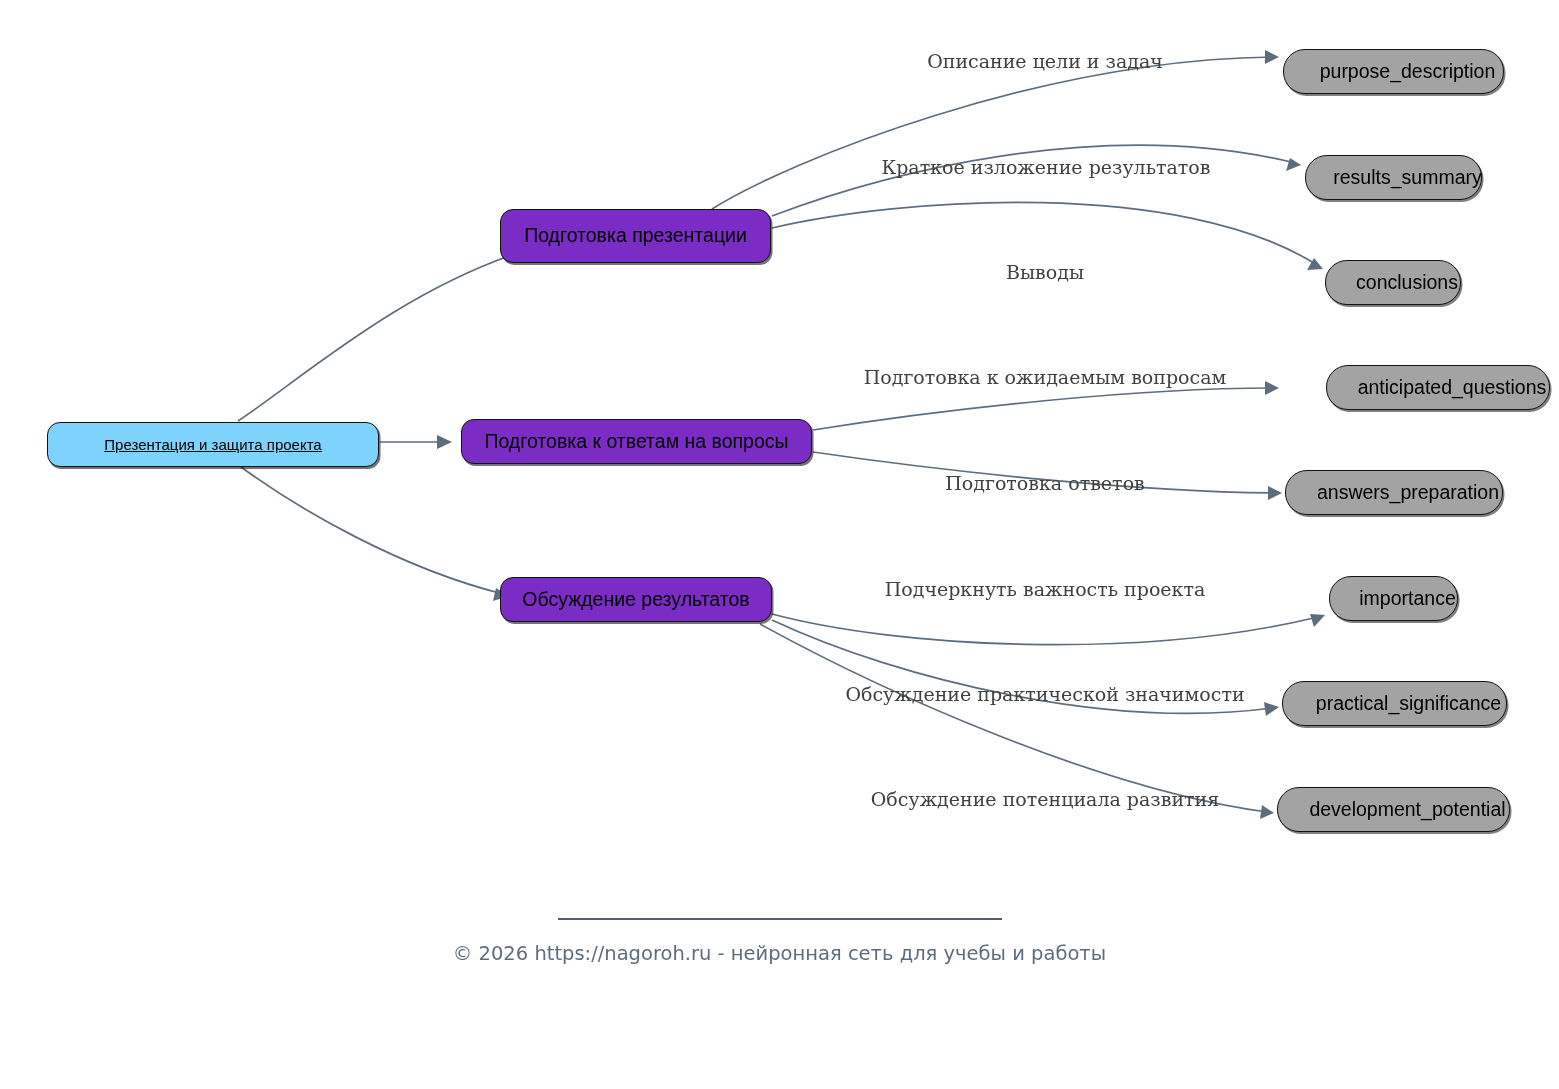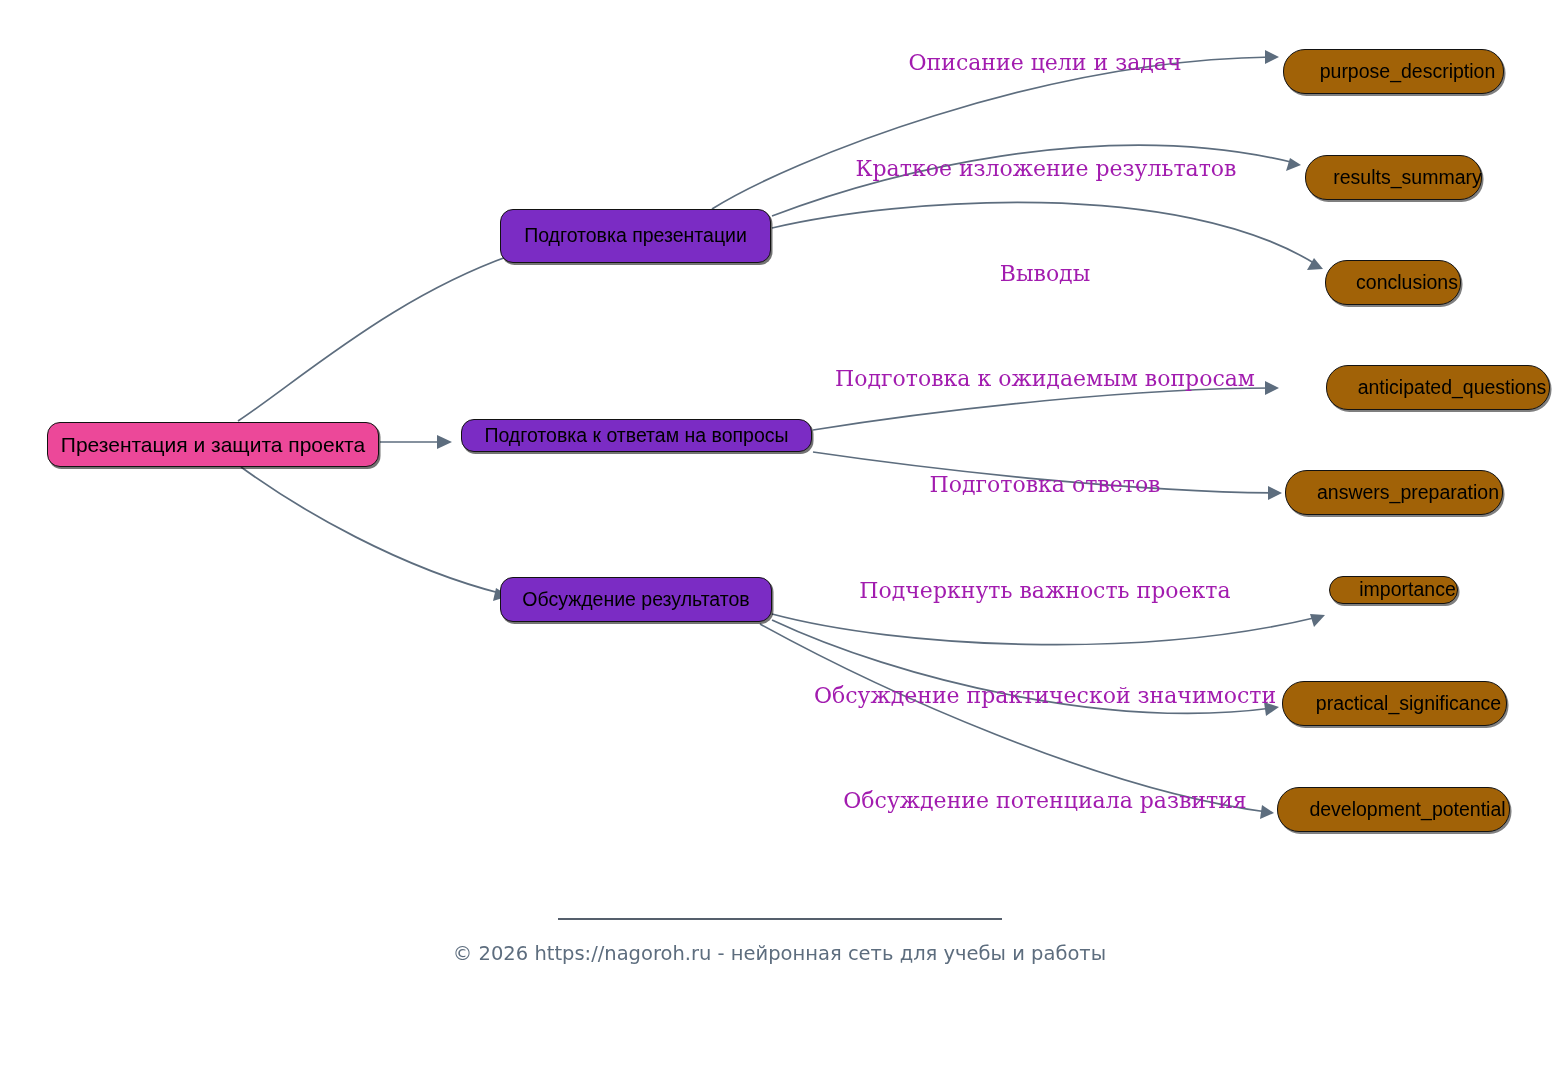--- a/index.html
+++ b/index.html
@@ -40,48 +40,49 @@
     justify-content: center;
     border-radius: 13px;
     white-space: nowrap;
     font-family: "Liberation Sans", sans-serif;
   }
   .node-label {
     display: block;
     line-height: 1;
   }
   .node-root {
-    background: #ec4899;
+    background: #7dd3fc;
     border: 1.6px solid #121212;
     color: #000000;
-    font-size: 21px;
+    font-size: 15px;
     box-shadow: 1.5px 2px 0 rgba(0,0,0,0.55);
+    text-decoration: underline;
   }
   .node-branch {
     background: #7b2cc4;
     border: 1.6px solid #121212;
     color: #000000;
     font-size: 19.5px;
     box-shadow: 1.5px 2px 0 rgba(0,0,0,0.55);
   }
   .node-leaf {
-    background: #a16207;
+    background: #a3a3a3;
     border: 1.7px solid #121212;
     color: #000000;
     font-size: 19.5px;
     border-radius: 22px;
     box-shadow: 1.5px 2px 0 rgba(0,0,0,0.5);
     padding-left: 28px;
   }
   
   .edge-label {
     position: absolute;
     font-family: "DejaVu Serif", "Liberation Serif", serif;
-    font-size: 22px;
-    color: #a21caf;
+    font-size: 19px;
+    color: #404040;
     white-space: nowrap;
     line-height: 1;
     transform: translateX(-50%);
   }
   
   #footer {
     position: absolute;
     left: 0;
     top: 905px;
     width: 1559px;
@@ -165,21 +166,21 @@
 </svg>
 
 <div class="node node-root" style="left:47px; top:422px; width:332px; height:45px;">
   <span class="node-label">Презентация и защита проекта</span>
 </div>
 
 <div class="node node-branch" style="left:500px; top:209px; width:271px; height:54px;">
   <span class="node-label">Подготовка презентации</span>
 </div>
 
-<div class="node node-branch" style="left:461px; top:419px; width:351px; height:33px;">
+<div class="node node-branch" style="left:461px; top:419px; width:351px; height:45px;">
   <span class="node-label">Подготовка к ответам на вопросы</span>
 </div>
 
 <div class="node node-branch" style="left:500px; top:577px; width:272px; height:45px;">
   <span class="node-label">Обсуждение результатов</span>
 </div>
 
 <div class="node node-leaf" style="left:1283px; top:49px; width:221px; height:45px;">
   <span class="node-label">purpose_description</span>
 </div>
@@ -193,21 +194,21 @@
 </div>
 
 <div class="node node-leaf" style="left:1326px; top:365px; width:224px; height:45px;">
   <span class="node-label">anticipated_questions</span>
 </div>
 
 <div class="node node-leaf" style="left:1285px; top:470px; width:218px; height:45px;">
   <span class="node-label">answers_preparation</span>
 </div>
 
-<div class="node node-leaf" style="left:1329px; top:576px; width:129px; height:28px;">
+<div class="node node-leaf" style="left:1329px; top:576px; width:129px; height:45px;">
   <span class="node-label">importance</span>
 </div>
 
 <div class="node node-leaf" style="left:1282px; top:681px; width:225px; height:45px;">
   <span class="node-label">practical_significance</span>
 </div>
 
 <div class="node node-leaf" style="left:1277px; top:787px; width:233px; height:45px;">
   <span class="node-label">development_potential</span>
 </div>

